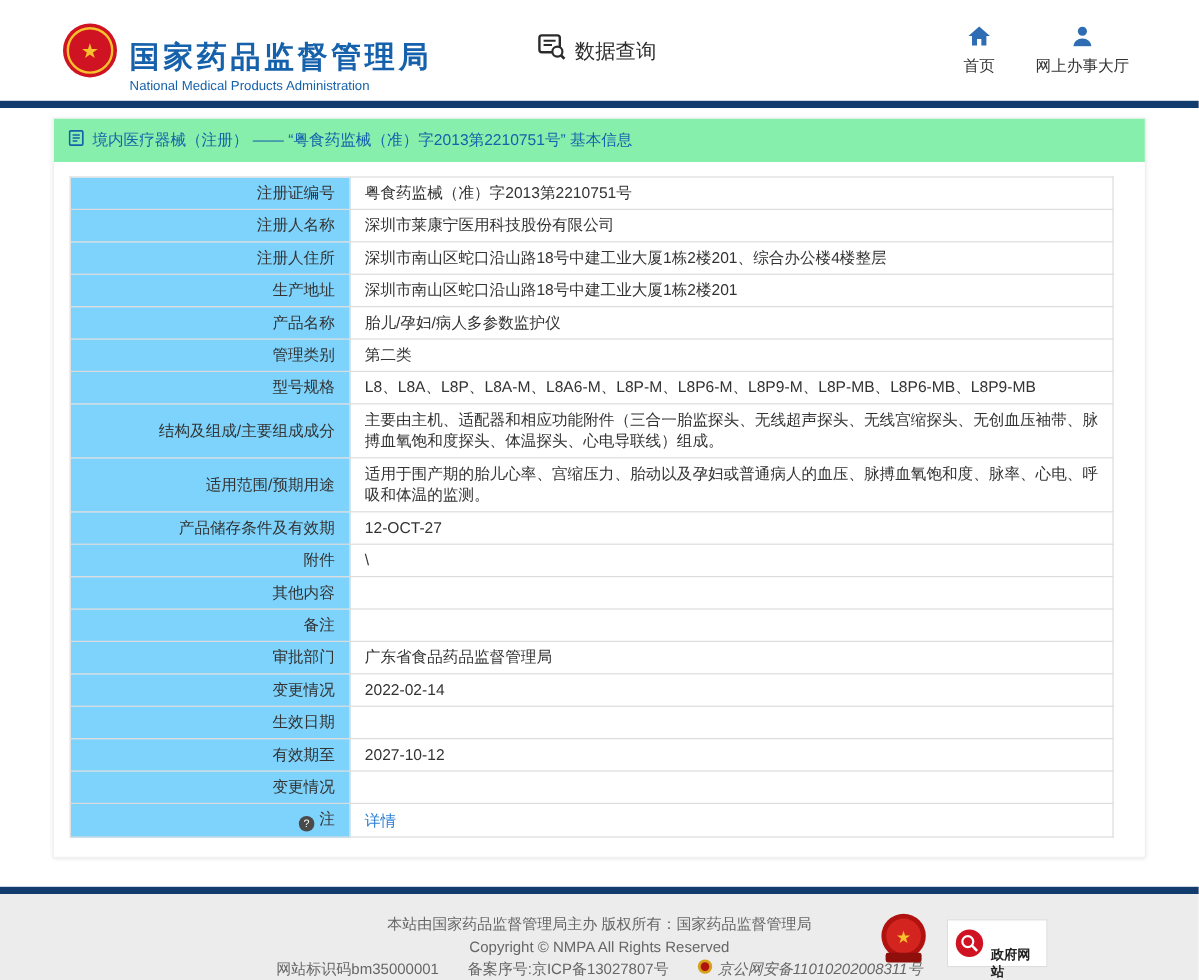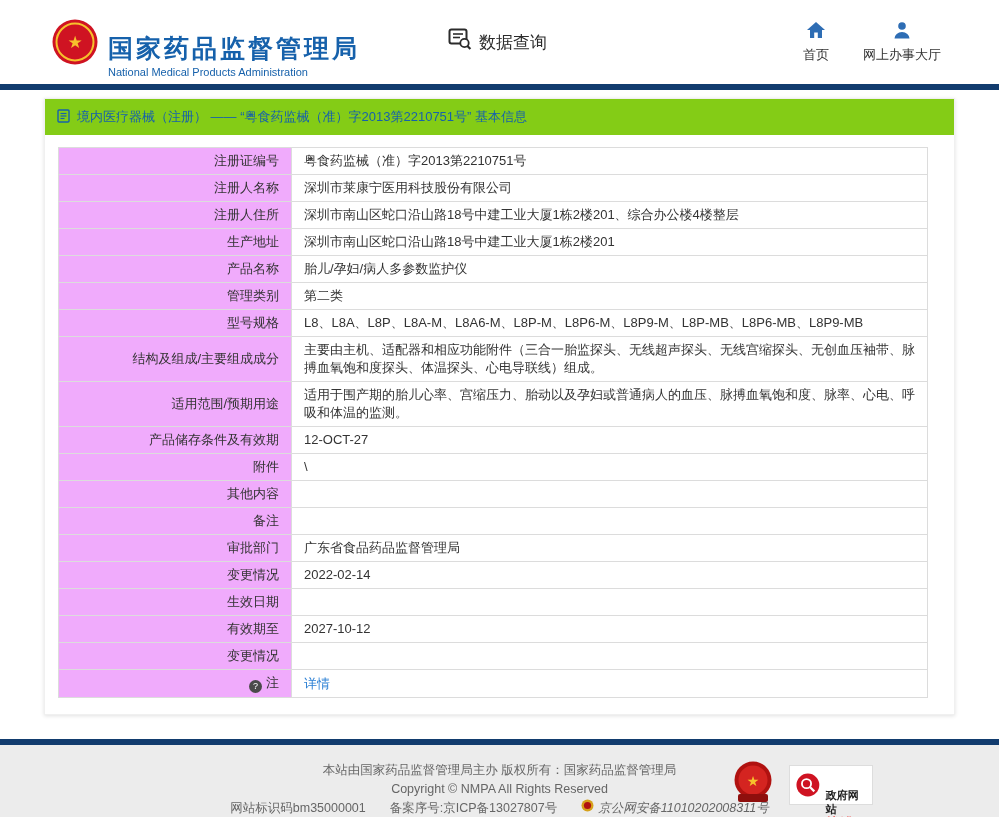--- a/index.html
+++ b/index.html
@@ -26,25 +26,25 @@
   .brand-title{font-size:25px;font-weight:bold;color:var(--accent);letter-spacing:3px;line-height:1.1;margin-top:29px;}
   .brand-sub{font-size:11px;color:var(--accent);margin-top:3px;}
   .nav-query{display:flex;align-items:center;gap:7px;margin-left:88px;font-size:17px;font-weight:normal;color:#2b2b2b;cursor:pointer;}
   .header-right{margin-left:auto;display:flex;gap:34px;}
   .hr-item{display:flex;flex-direction:column;align-items:center;gap:4px;font-size:13px;color:#333;text-decoration:none;cursor:pointer;}
   .navy-bar{height:6px;background:var(--navy);width:100%;}
 
   
   .content{flex:1;padding:8px 44px 24px;}
   .card{background:#fff;box-shadow:0 1px 4px rgba(0,0,0,0.12);border:1px solid #f0f0f0;padding-bottom:14px;}
-  .breadcrumb{background:#84cc16;color:var(--accent);font-size:13px;padding:9px 12px;display:flex;align-items:center;gap:7px;}
+  .breadcrumb{background:#86efac;color:var(--accent);font-size:13px;padding:9px 12px;display:flex;gap:7px;}
   .detail-table{border-collapse:collapse;margin:12px 26px 2px 13px;width:calc(100% - 39px);font-size:13px;color:var(--text);table-layout:fixed;}
   .detail-table th{
     width:233px;text-align:right;font-weight:normal;vertical-align:middle;
-    border:1px solid var(--border);padding:4px 12px;height:25px;background:#f0abfc;color:#333;
+    border:1px solid var(--border);padding:4px 12px;height:25px;background:#7dd3fc;color:#333;
   }
   .detail-table td{
     text-align:left;border:1px solid var(--border);padding:4px 12px;height:25px;vertical-align:middle;line-height:18px;
   }
   .detail-link{color:var(--link);text-decoration:none;cursor:pointer;}
   .note-icon{
     display:inline-block;width:13px;height:13px;border-radius:50%;background:#4a4a4a;color:#fff;
     font-size:9px;line-height:13px;text-align:center;margin-right:4px;vertical-align:-2px;
   }
 

